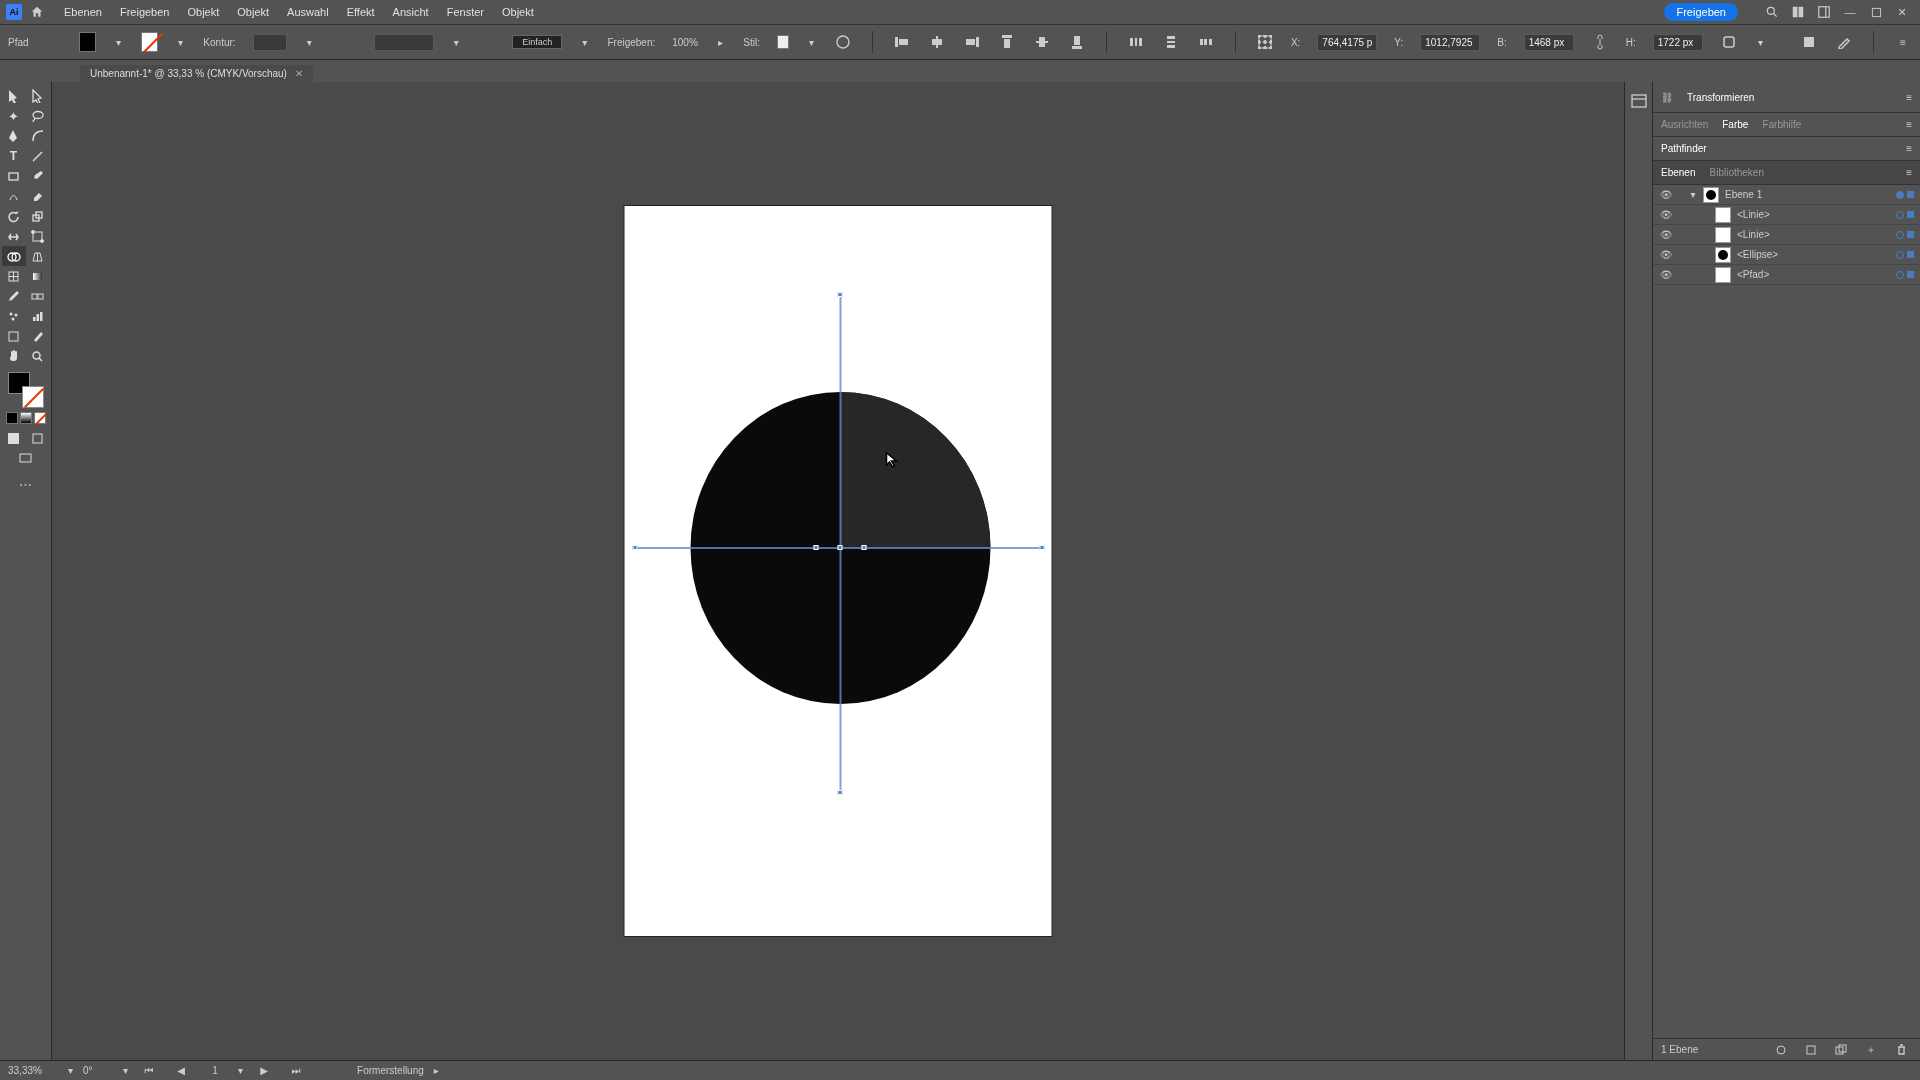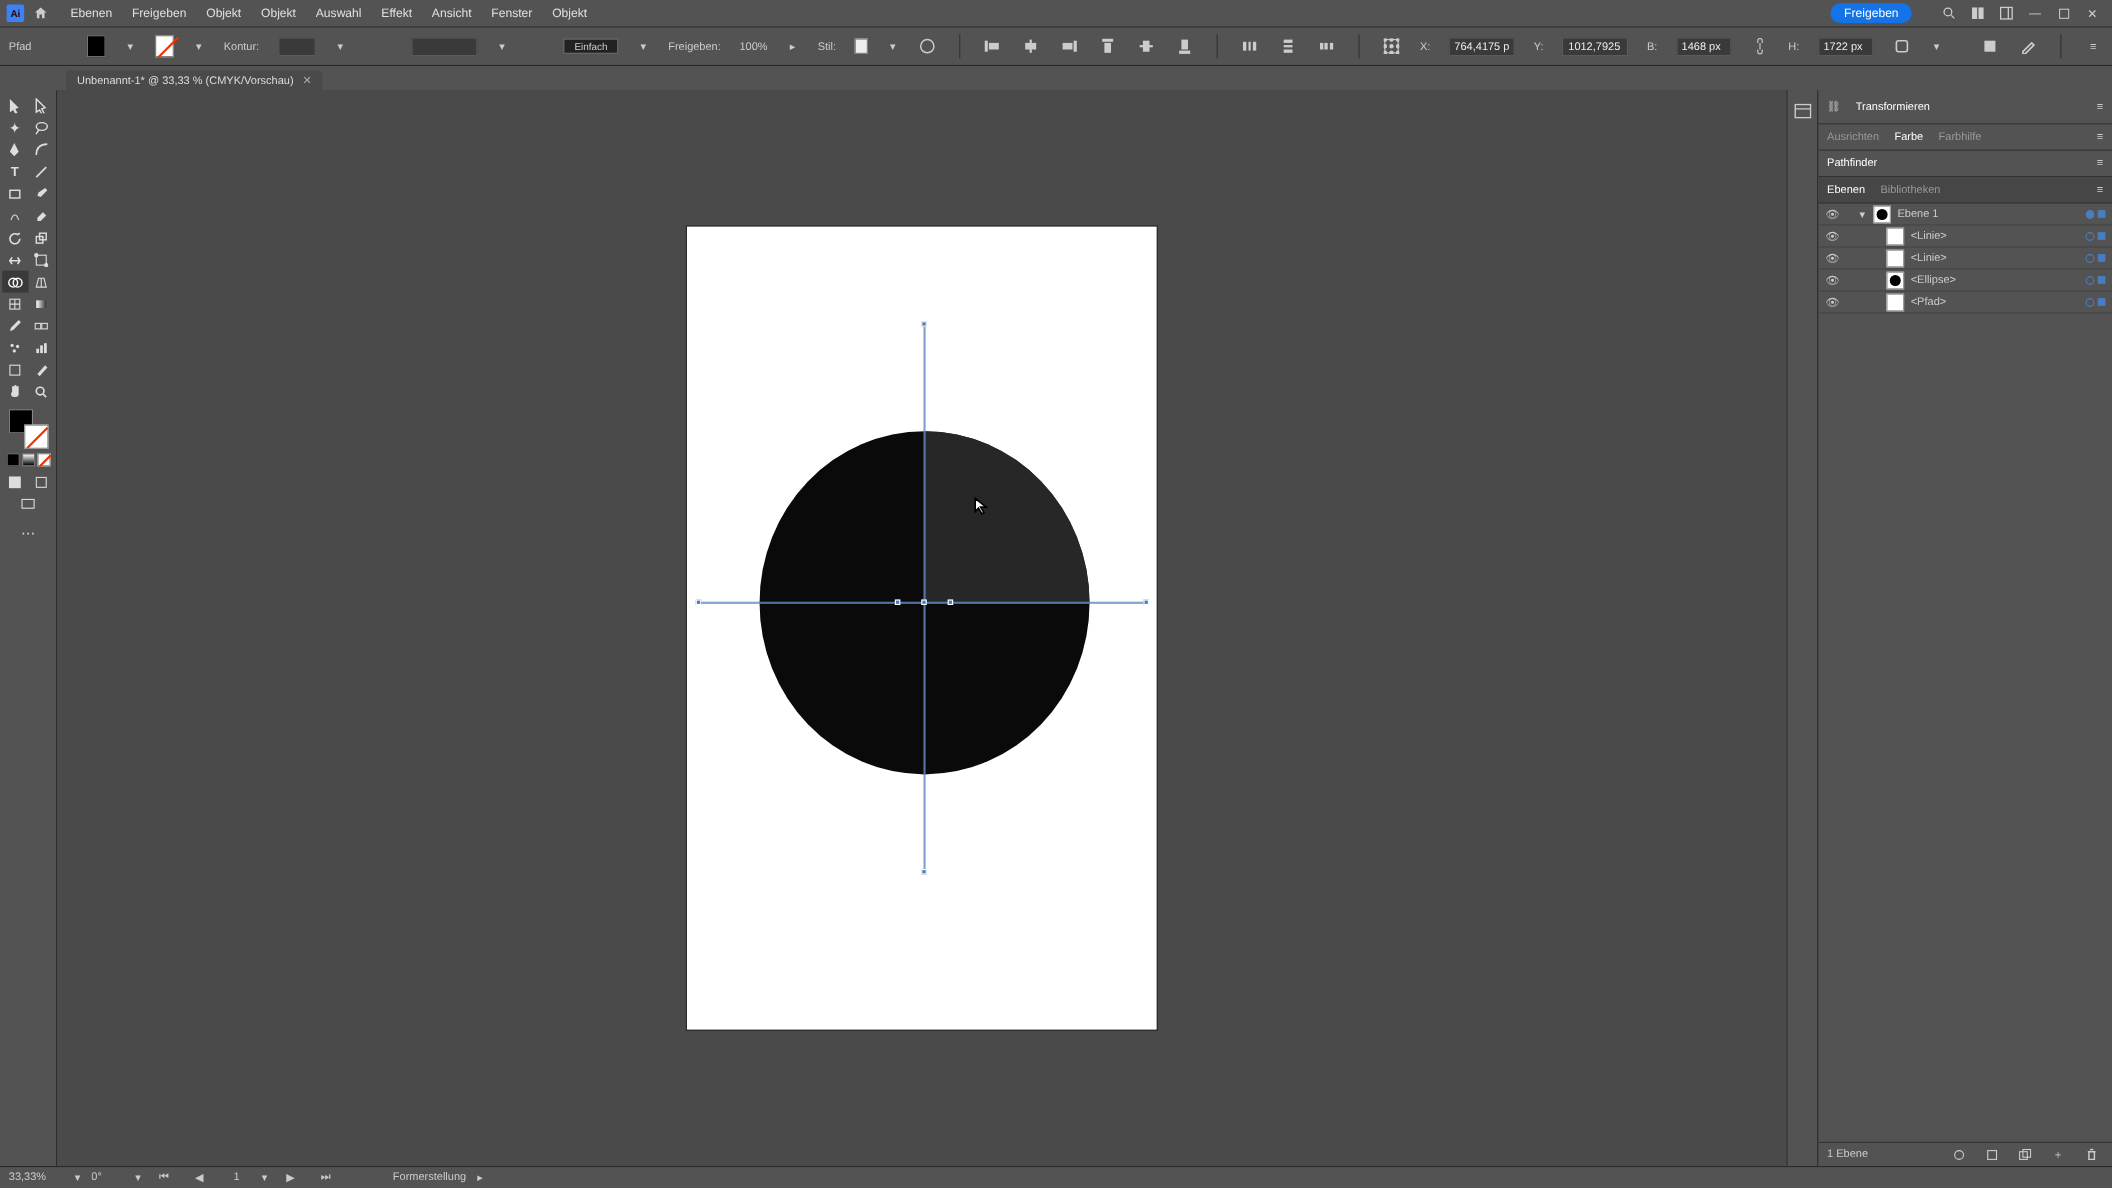--- a/index.html
+++ b/index.html
@@ -16,21 +16,21 @@
 .swatch-fill{width:20px;height:20px;background:#000;border:1px solid #777}
 .swatch-none{width:20px;height:20px;background:#fff;border:1px solid #777;position:relative}
 .swatch-none::after{content:"";position:absolute;left:-2px;top:50%;width:26px;height:2px;background:#e30;transform:rotate(-45deg)}
 .dd{width:14px;height:14px;display:flex;align-items:center;justify-content:center;cursor:pointer}
 .num-input{width:60px;background:#3a3a3a;border:1px solid #5a5a5a;color:#eee;font-size:10px;padding:2px 4px}
 .small-input{width:34px;background:#3a3a3a;border:1px solid #5a5a5a;color:#eee;font-size:10px;padding:2px}
 .stroke-prev{width:60px;height:14px;background:linear-gradient(to right,#222,#222);border:1px solid #666;display:flex;align-items:center;justify-content:center;font-size:9px}
 .ctrl-spacer{flex:1}
 .icon-btn{width:22px;height:22px;display:flex;align-items:center;justify-content:center;cursor:pointer;color:#ccc}
 .sep{width:1px;height:22px;background:#333;margin:0 3px}
-.tabbar{height:22px;background:#535353;display:flex;align-items:flex-end;padding-left:60px}
+.tabbar{height:22px;background:#535353;display:flex;align-items:flex-end;padding-left:80px}
 .doc-tab{background:#4a4a4a;color:#ddd;font-size:10px;padding:3px 10px;border-radius:3px 3px 0 0;display:flex;align-items:center;gap:8px}
 .close-x{cursor:pointer;color:#aaa}
 .workspace{flex:1;display:flex;min-height:0}
 .toolbox{width:52px;background:#535353;border-right:1px solid #2a2a2a;display:flex;flex-direction:column;align-items:center;padding-top:4px;gap:0}
 .tool-row{display:flex}
 .tool{width:24px;height:20px;display:flex;align-items:center;justify-content:center;color:#ddd;cursor:pointer;font-size:13px}
 .tool.active{background:#3a3a3a}
 .fill-stroke{position:relative;width:36px;height:36px;margin-top:6px}
 .fs-fill{position:absolute;left:0;top:0;width:22px;height:22px;background:#000;border:1px solid #888}
 .fs-stroke{position:absolute;right:0;bottom:0;width:22px;height:22px;background:#fff;border:1px solid #888}

